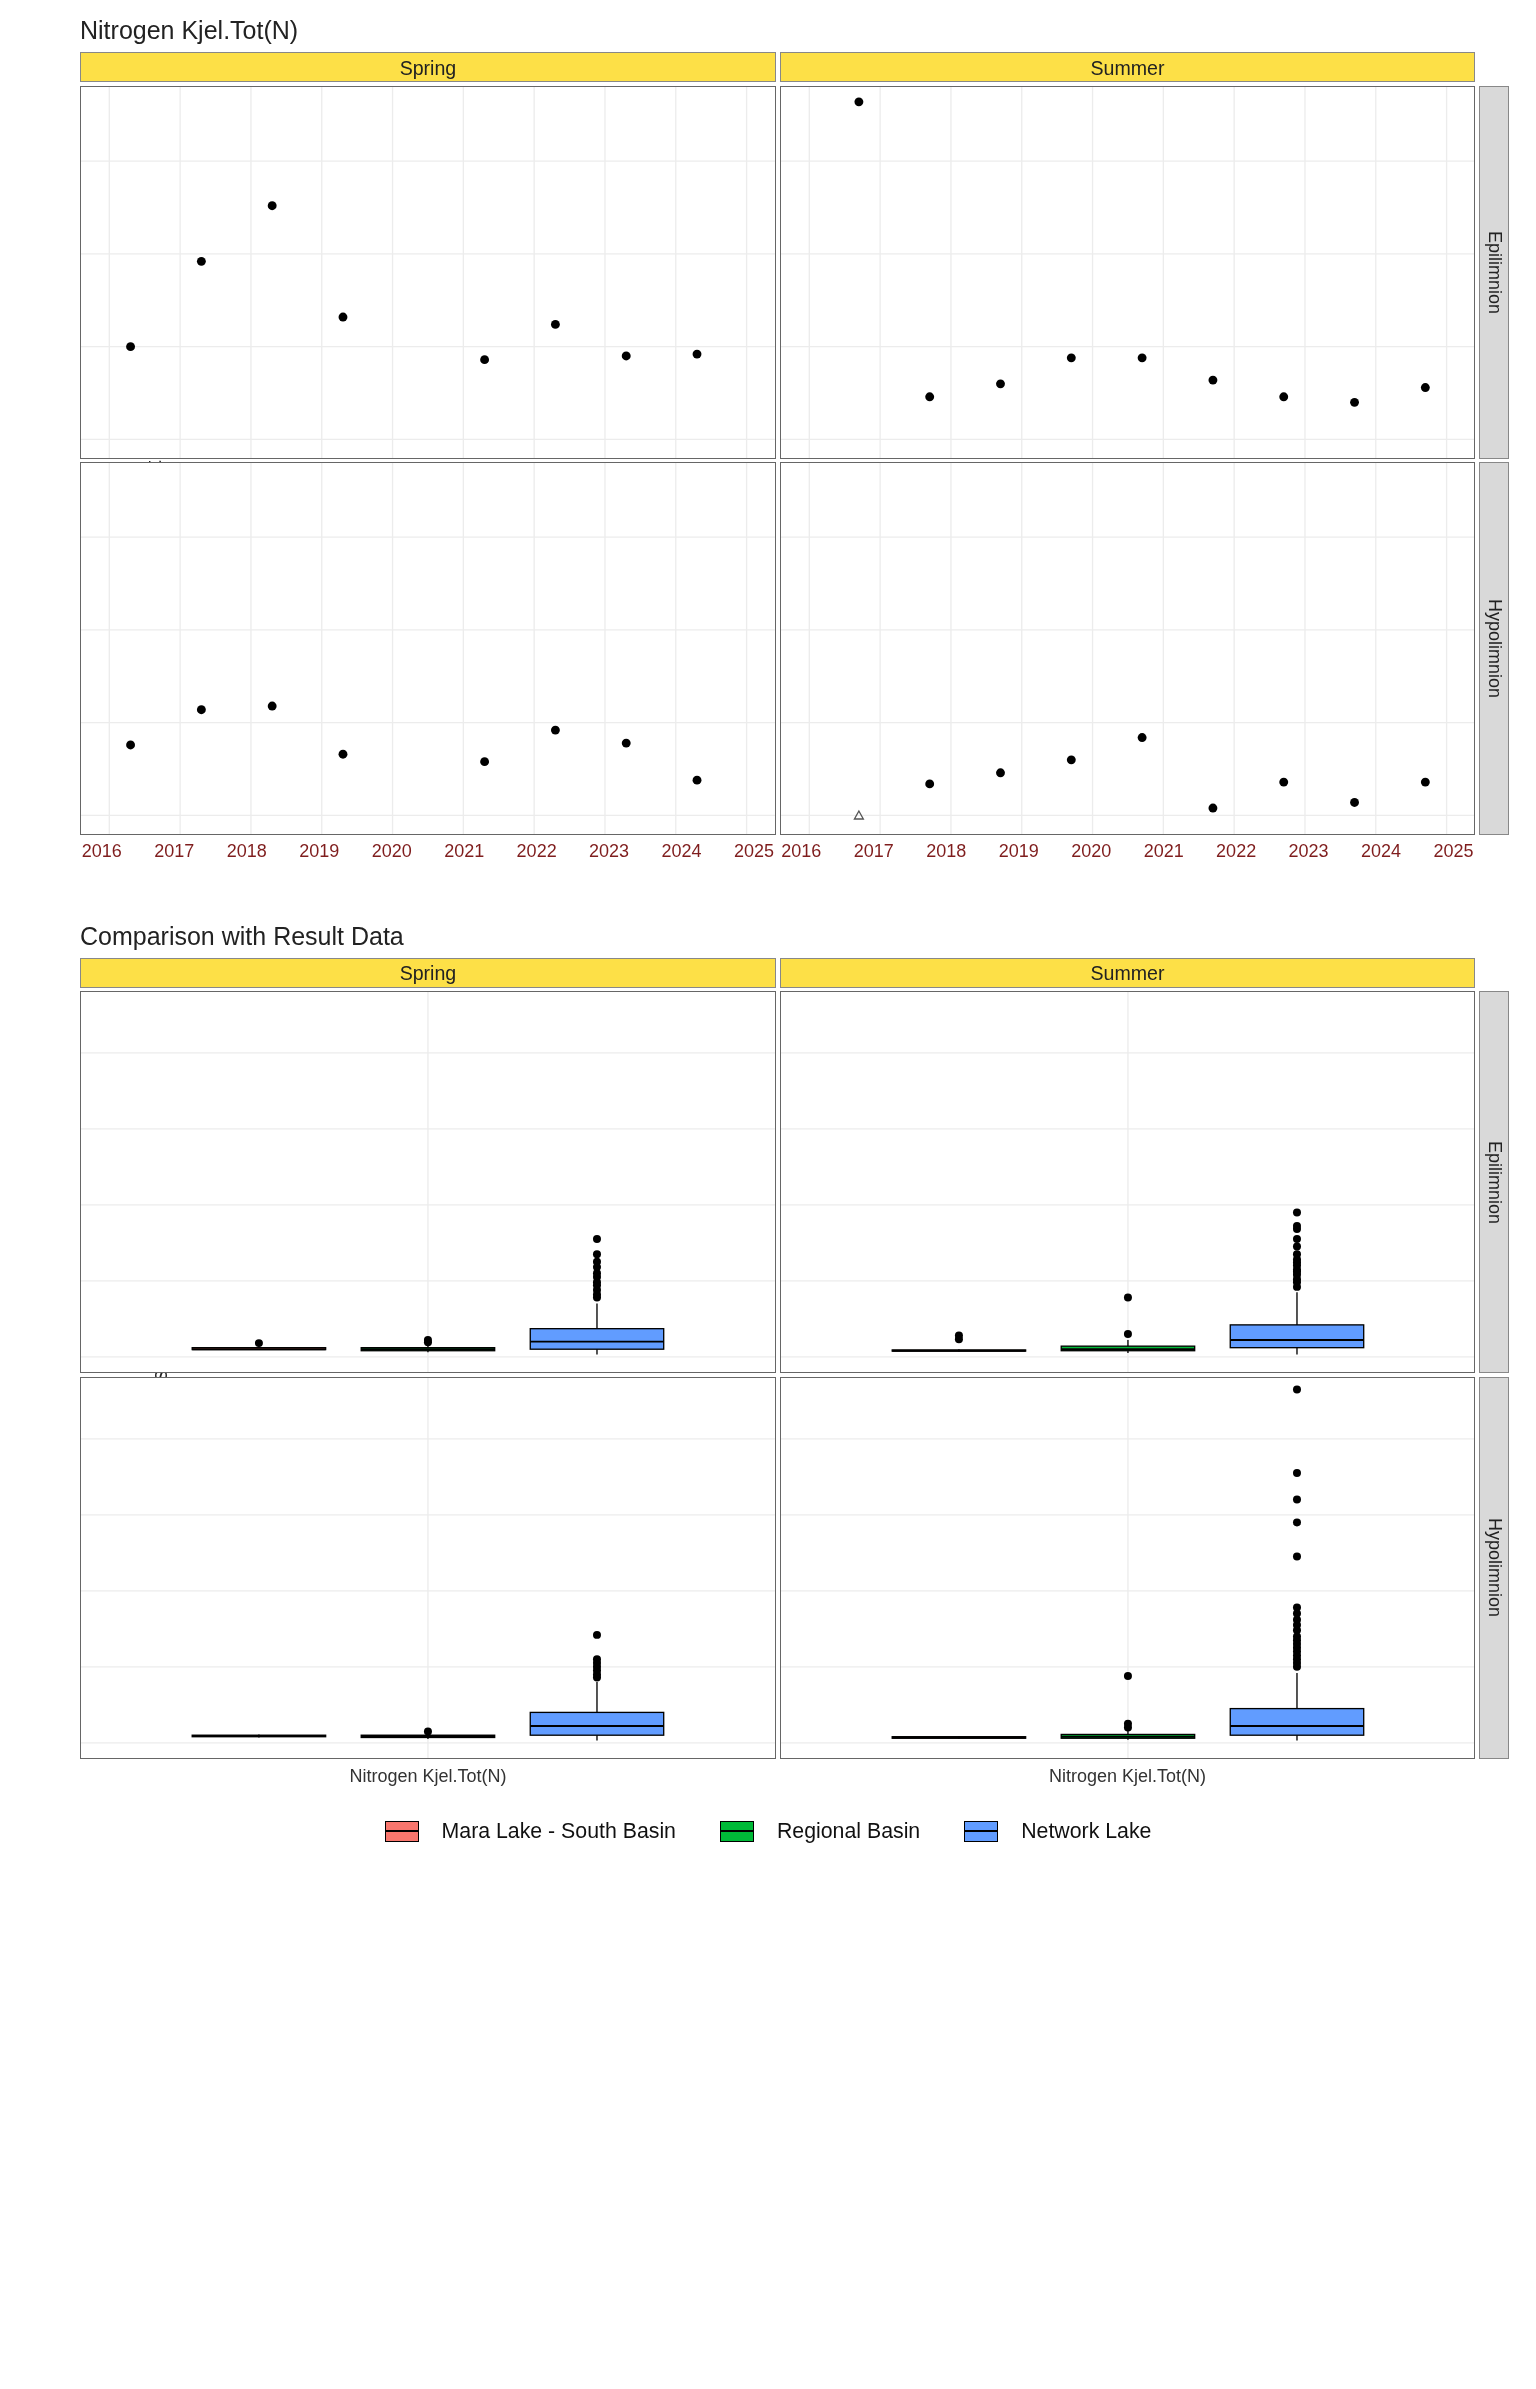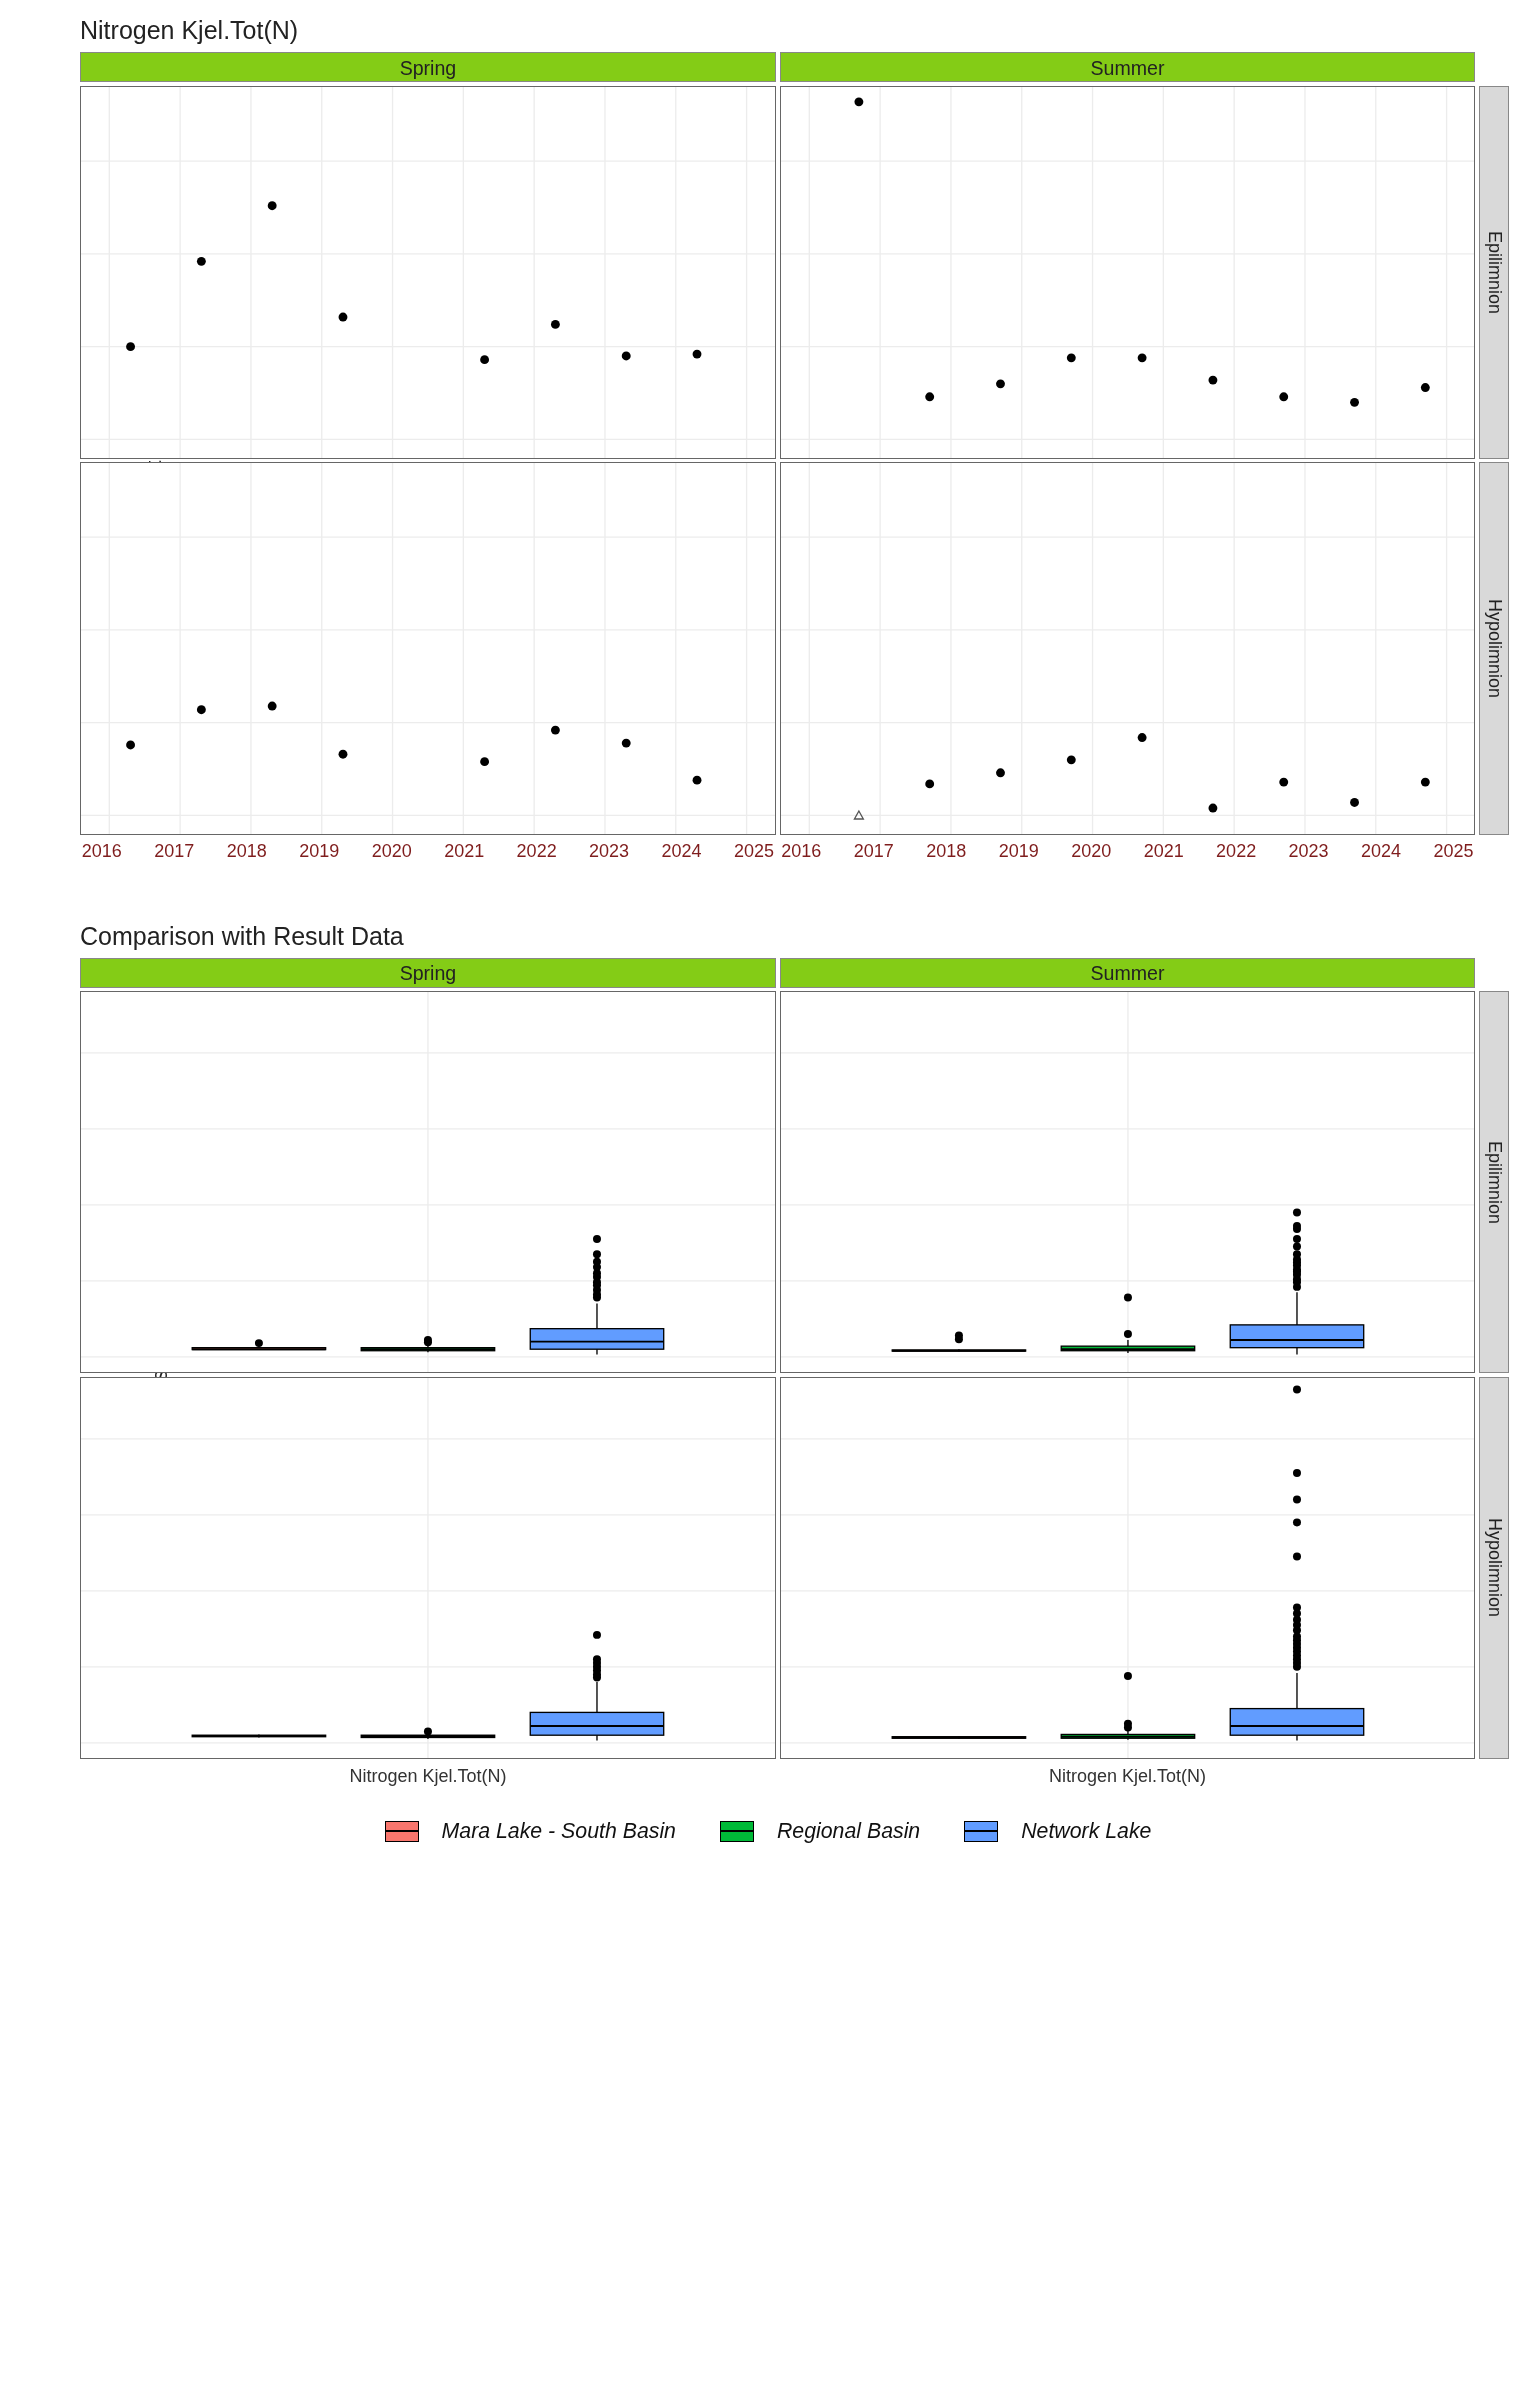--- a/index.html
+++ b/index.html
@@ -22,21 +22,21 @@
     position: relative;
     margin-left: 80px;
     margin-right: 27px;
   }
   .facet-grid {
     display: grid;
     grid-template-columns: 1fr 1fr;
     gap: 3.6px 3.6px;
   }
   .strip-top {
-    background: #84cc16;
+    background: #fde047;
     border: 0.9px solid #888;
     text-align: center;
     font-size: 19.6px;
     padding: 3.6px 0;
     color: #222;
   }
   .strip-right {
     background: #d9d9d9;
     border: 0.9px solid #888;
     writing-mode: vertical-rl;
@@ -88,21 +88,21 @@
   .median { stroke: #000; stroke-width: 2.2; }
   
   .legend {
     display: flex;
     justify-content: center;
     gap: 44px;
     padding: 32px 0 36px 0;
     font-size: 21.3px;
     color: #111;
   }
-  .legend-item { display: flex; align-items: center; gap: 23px; font-style: italic; }
+  .legend-item { display: flex; align-items: center; gap: 23px; }
   .legend-key {
     width: 34px; height: 21.3px;
     border: 1.8px solid #000;
     position: relative;
     background: #fff;
   }
   .legend-key::after{
     content:''; position:absolute; left:0; right:0; top:50%;
     border-top:2.2px solid #000; transform:translateY(-50%);
   }

